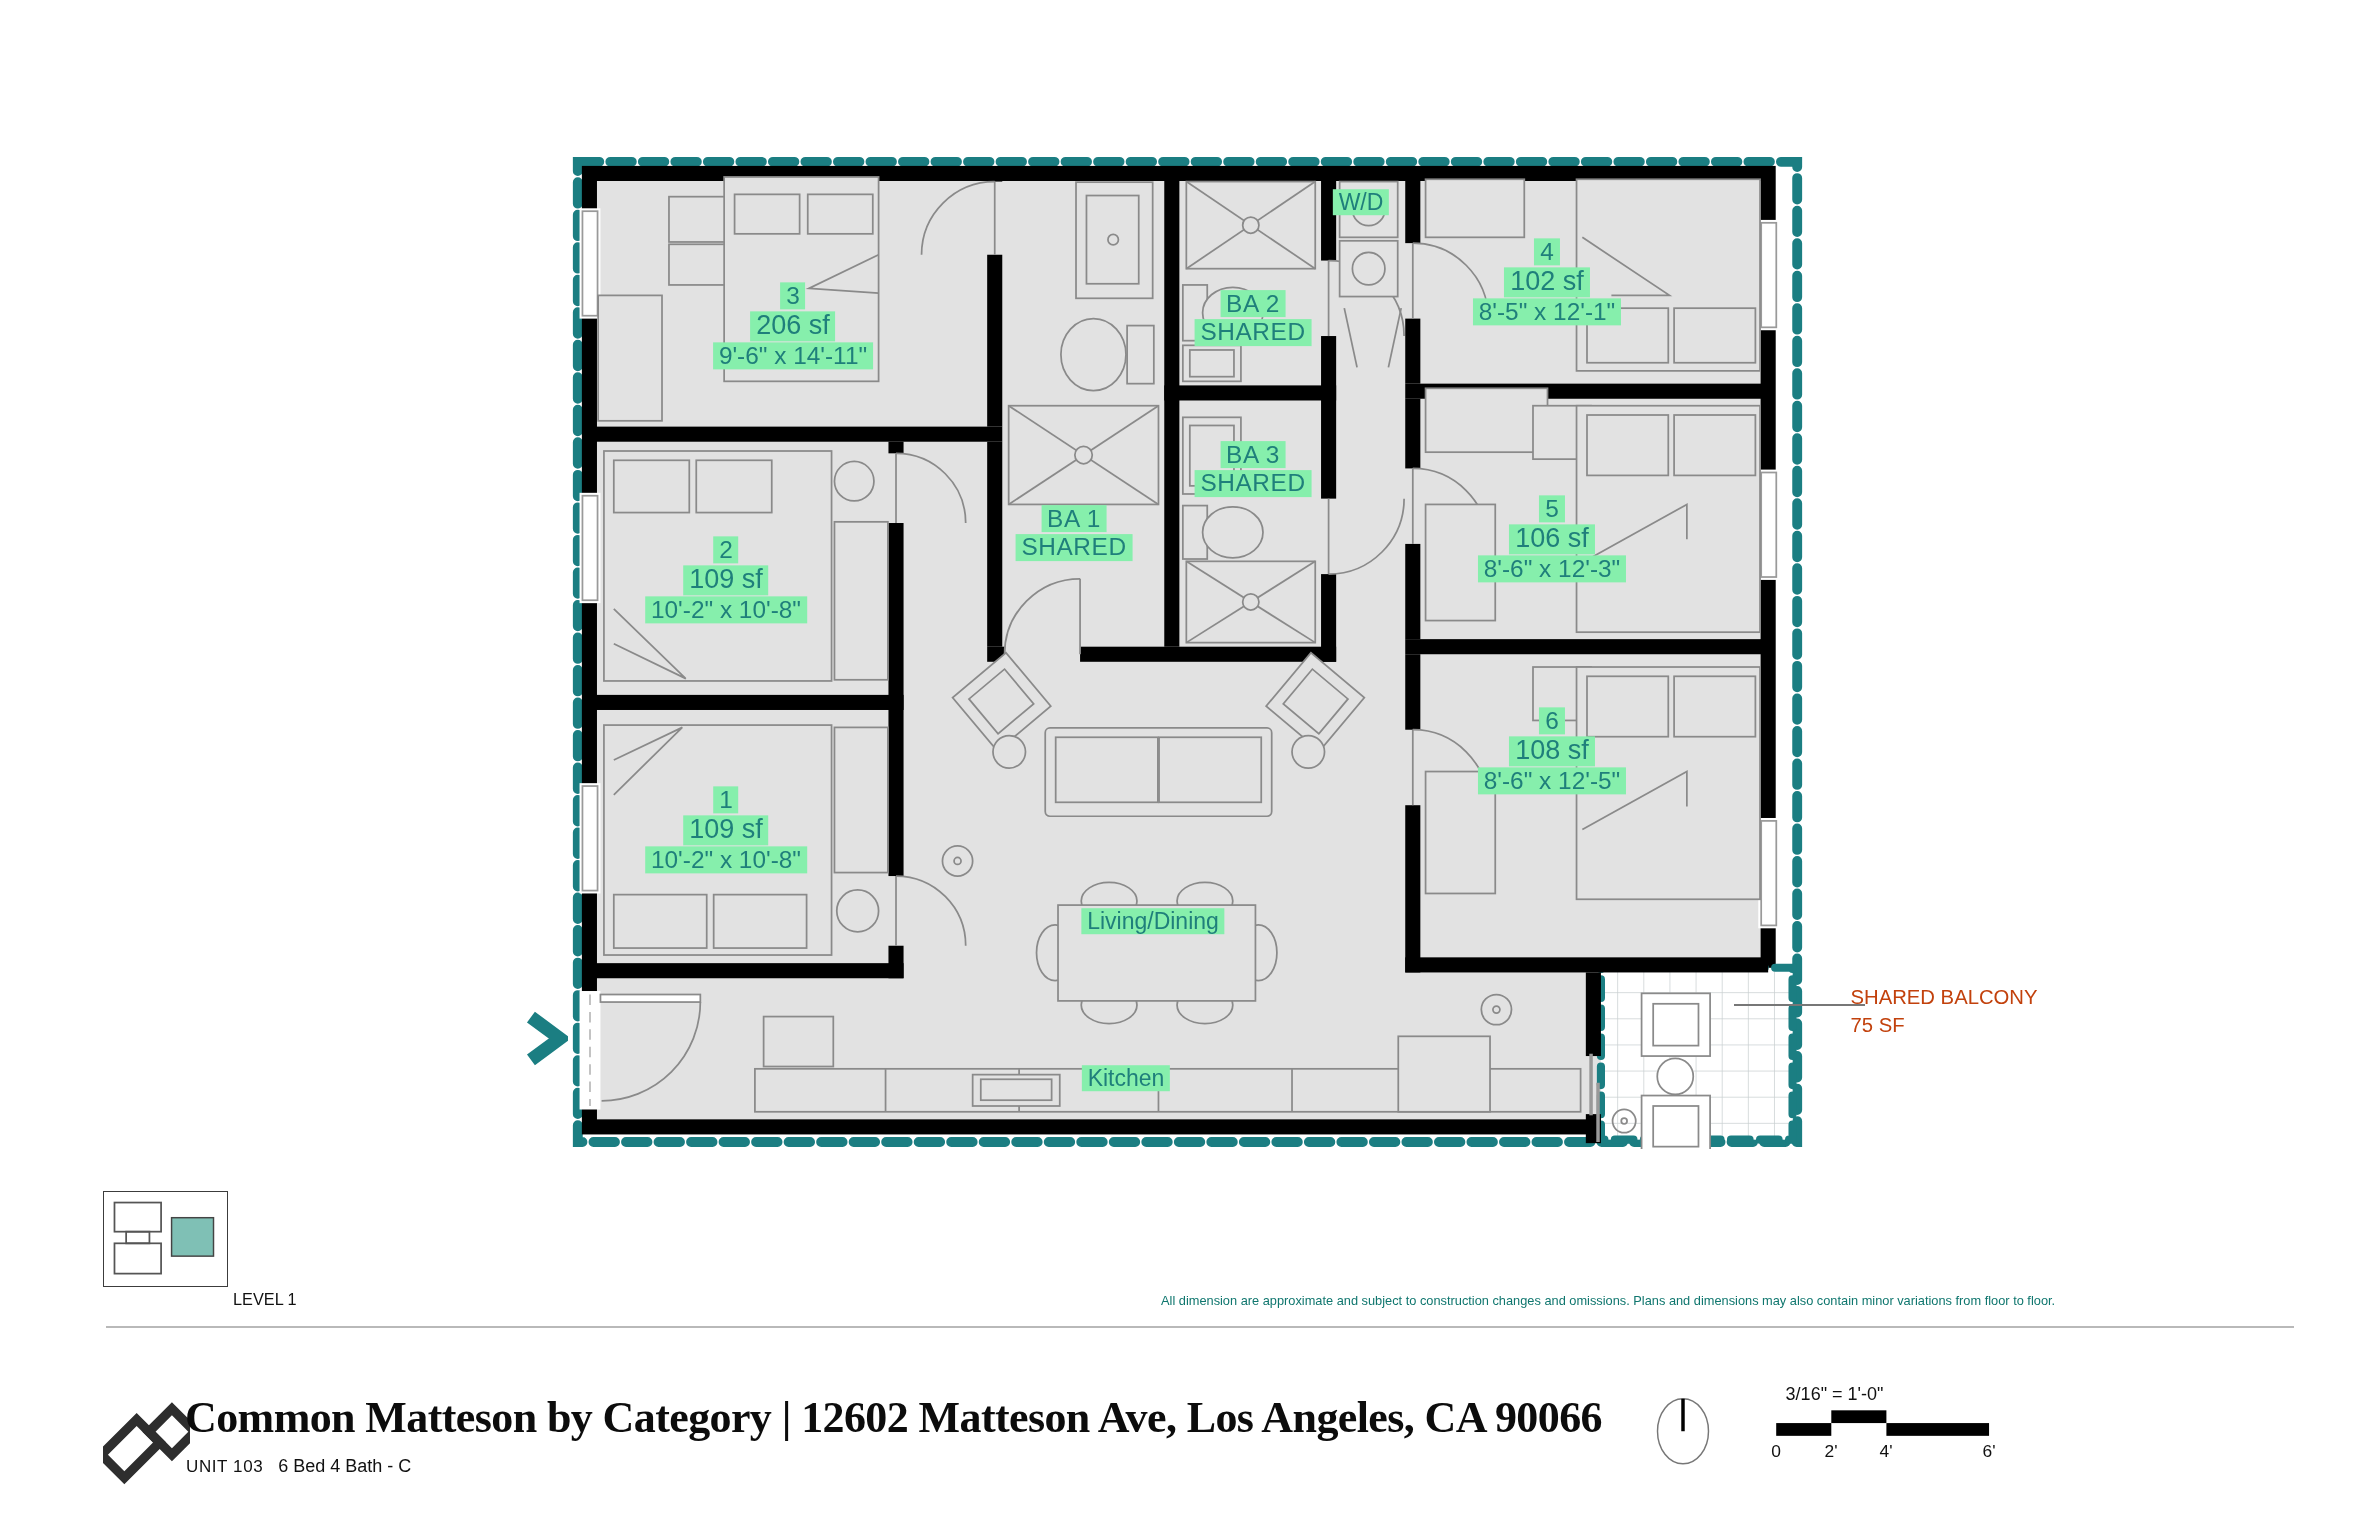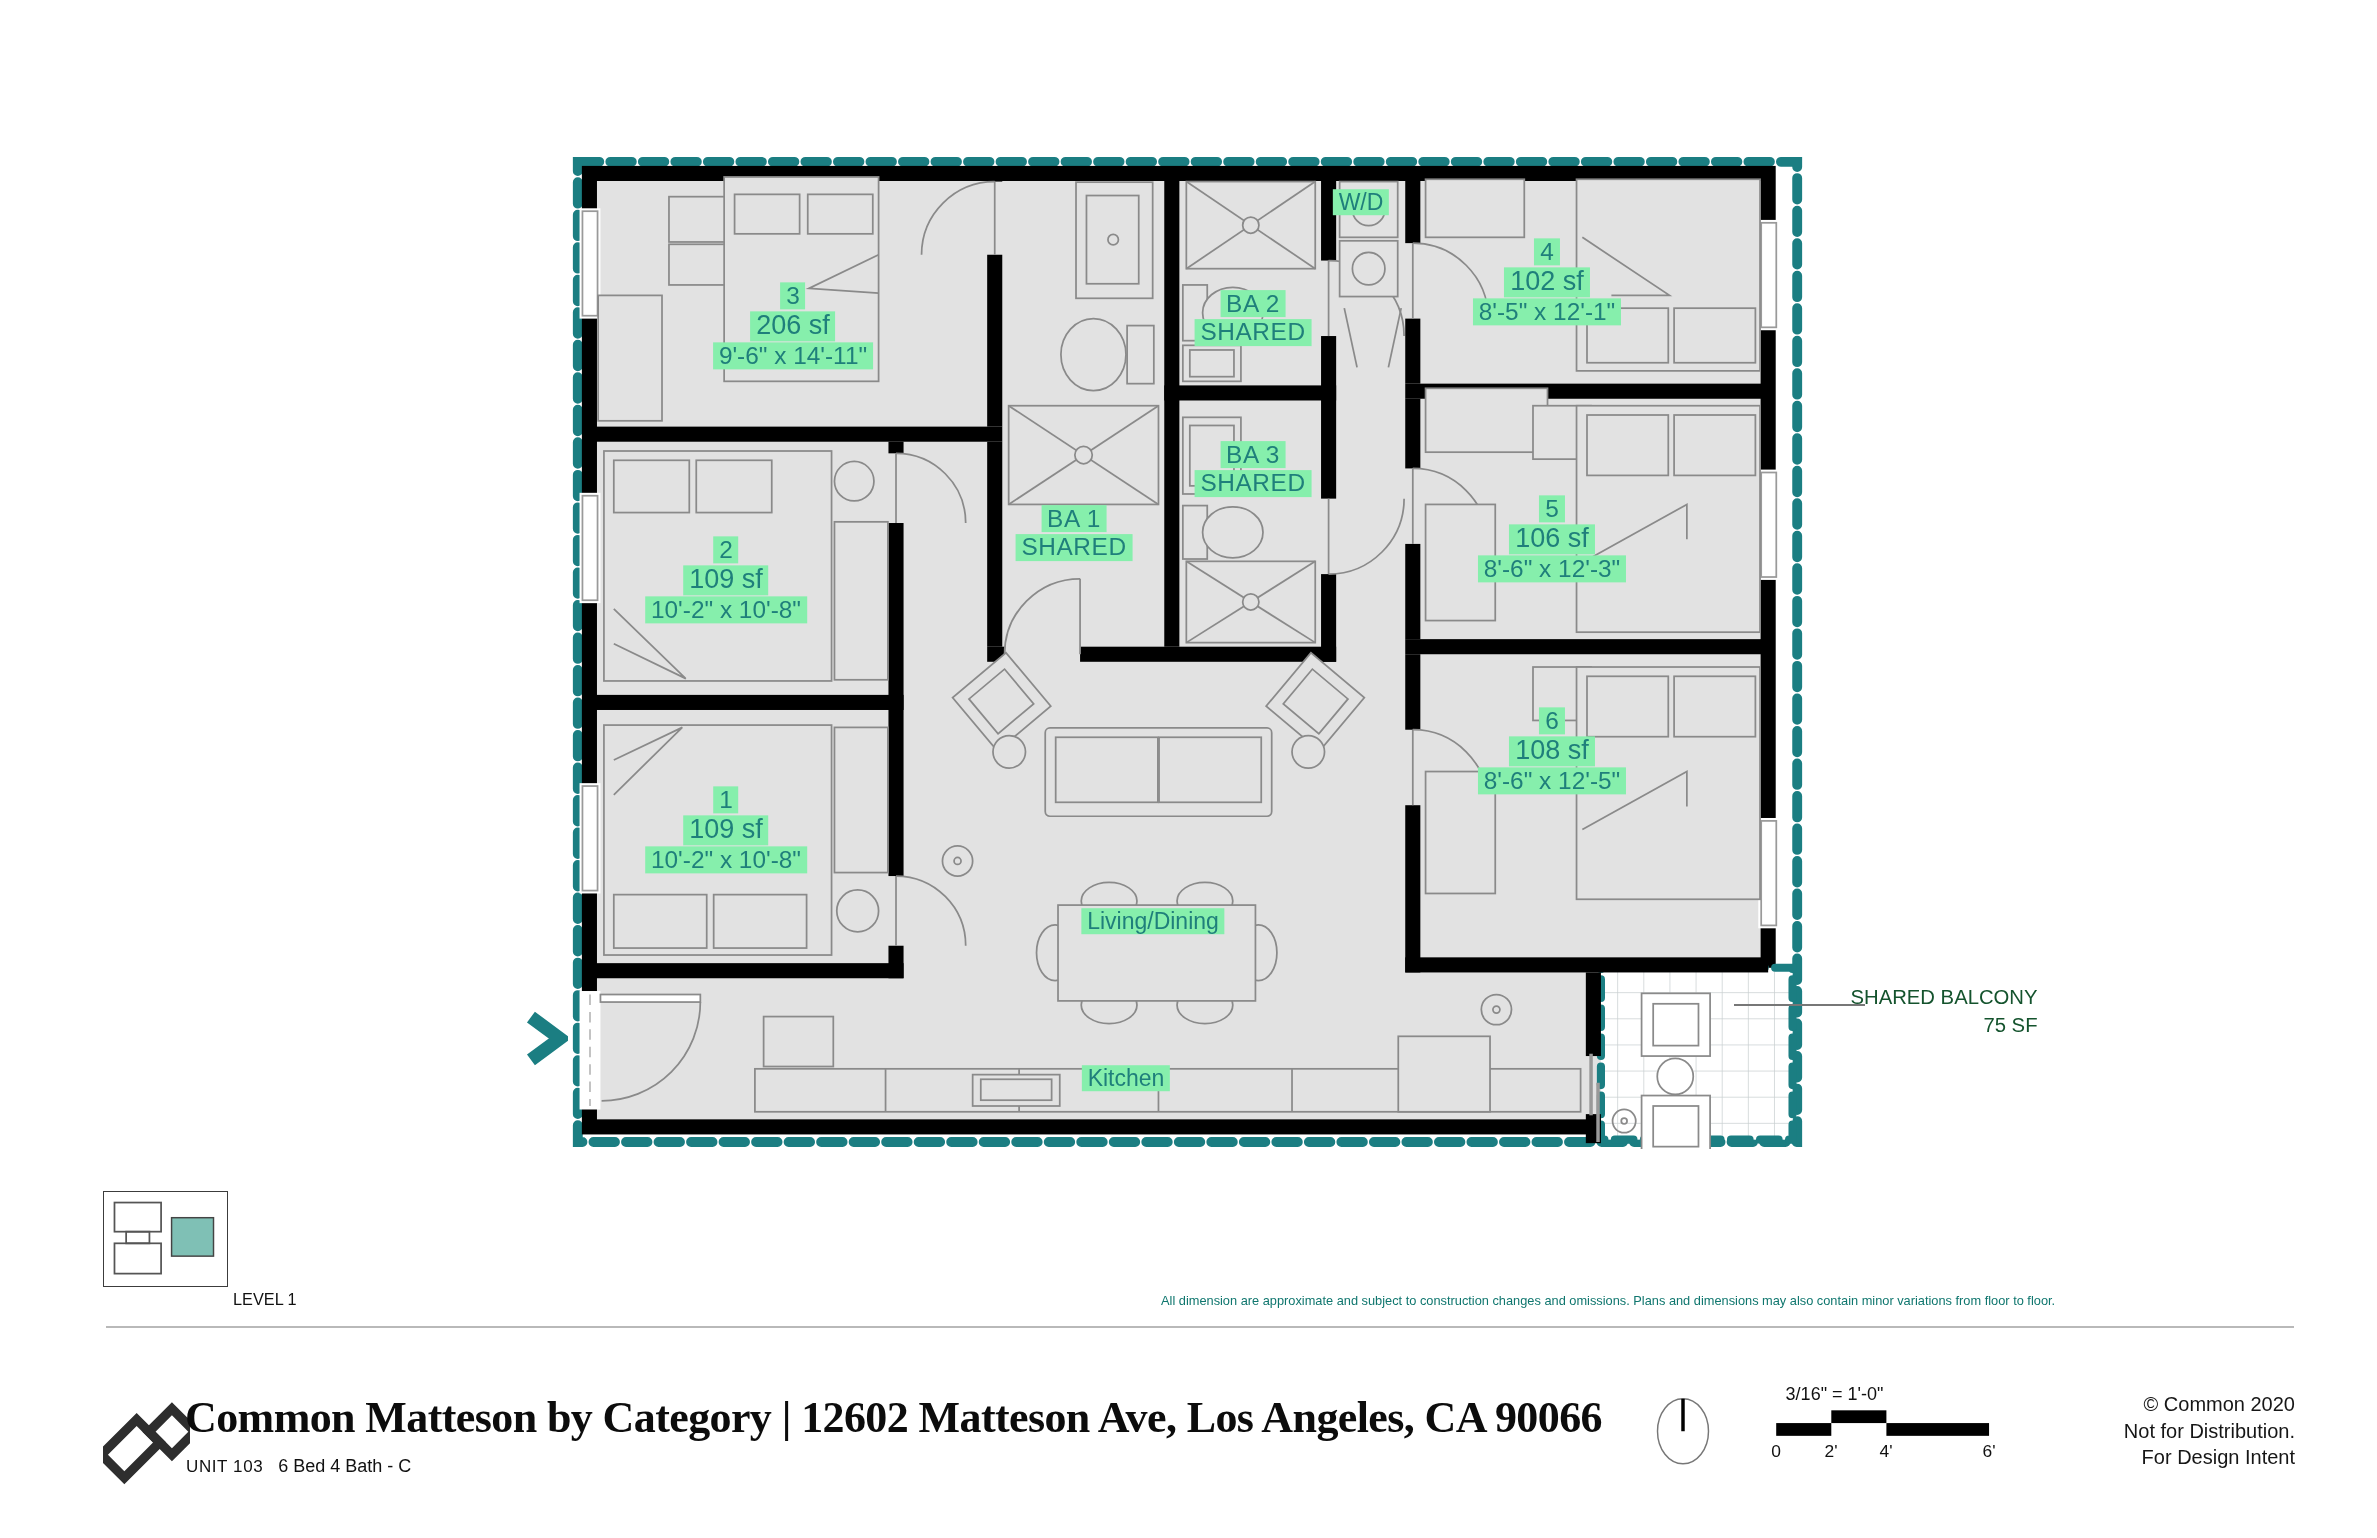--- a/index.html
+++ b/index.html
@@ -11,22 +11,22 @@
   
   .plan-label{position:absolute;transform:translate(-50%,-50%);display:flex;flex-direction:column;
               align-items:center;gap:1.7px;color:#1F7F7B;line-height:1.06;white-space:nowrap;
               font-weight:500;text-align:center;z-index:5;}
   .plan-label span{background:#86efac;padding:0.6px 5.8px;}
   .plan-label .num{font-size:24.4px;}
   .plan-label .area{font-size:27px;}
   .plan-label .dims{font-size:24.4px;}
   .ba-label span{font-size:24.4px;letter-spacing:0.6px;}
   .single-label span{font-size:23px;}
-  .balcony-label{position:absolute;transform:translate(-50%,-50%);color:#14532d;font-size:20.3px;
-                 line-height:1.4;text-align:right;white-space:nowrap;font-weight:500;z-index:5;}
+  .balcony-label{position:absolute;transform:translate(-50%,-50%);color:#c2410c;font-size:20.3px;
+                 line-height:1.4;text-align:left;white-space:nowrap;font-weight:500;z-index:5;}
   .leader{position:absolute;height:1.7px;background:#777;z-index:4;}
 
   
   .disclaimer{position:absolute;left:1161px;width:1134px;top:1293px;
               font-size:12.8px;color:#0f766e;font-weight:500;}
   .divider{position:absolute;left:106px;top:1326px;width:2188px;height:2.3px;background:#b9b9b9;}
   .level-label{position:absolute;left:233px;top:1290px;font-size:16.3px;color:#111;}
   .kp-box{position:absolute;left:103px;top:1191px;width:123px;height:94px;background:#fff;
           border:1.7px solid #3c3c3c;}
   .title{position:absolute;left:185px;top:1392px;font-family:"Liberation Serif", serif;
@@ -449,20 +449,15 @@
   <svg class="abs" style="left:1773px;top:1408px;" width="221" height="29" viewBox="0 0 380 50">
     <rect x="5" y="26" width="95" height="22" fill="#000"></rect>
     <rect x="100" y="4" width="95" height="22" fill="#000"></rect>
     <rect x="195" y="26" width="177" height="22" fill="#000"></rect>
   </svg>
   <span class="tick" style="left:1776px;">0</span>
   <span class="tick" style="left:1831px;">2'</span>
   <span class="tick" style="left:1886px;">4'</span>
   <span class="tick" style="left:1989px;">6'</span>
 
-  <div class="copyright">
-    <div>© Common 2020</div>
-    <div>Not for Distribution.</div>
-    <div>For Design Intent</div>
-  </div>
 
 </div>
 
 
 </body></html>

